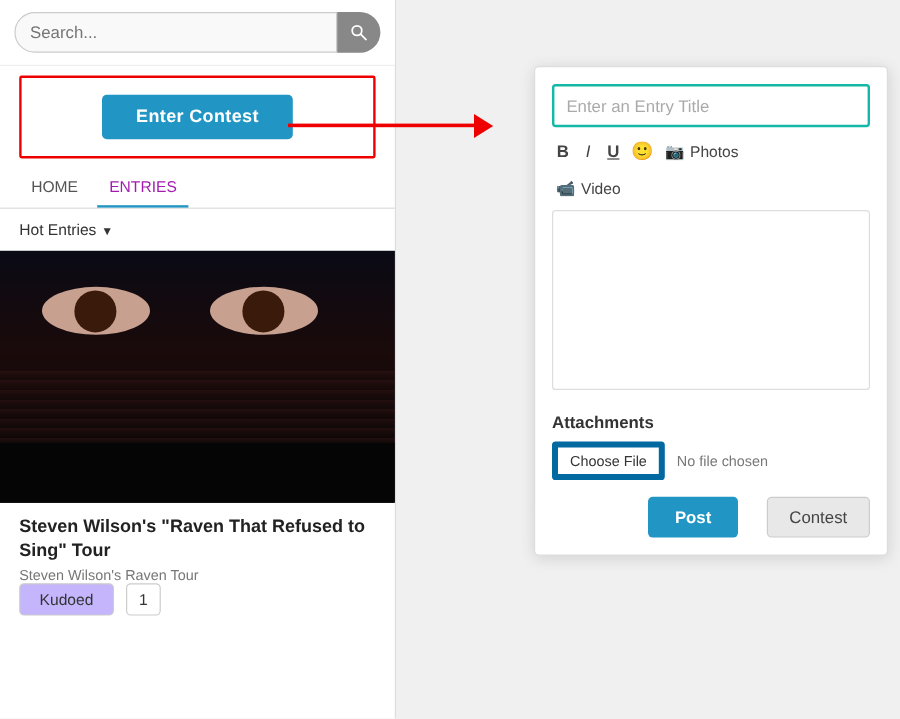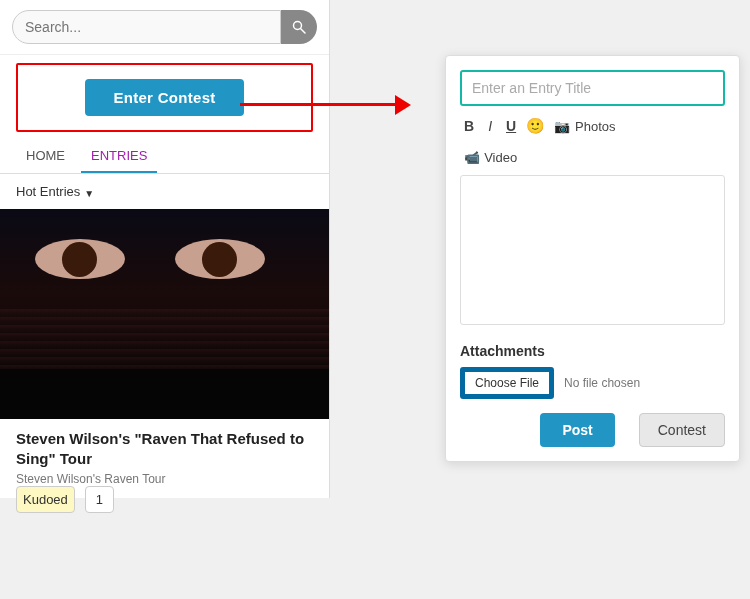--- a/index.html
+++ b/index.html
@@ -11,21 +11,21 @@
       overflow: hidden;
       position: relative;
     }
 
     
     .left-panel {
       position: absolute;
       left: 0;
       top: 0;
       width: 330px;
-      height: 498px;
+      height: 599px;
       background: #fff;
       border-right: 1px solid #ddd;
     }
 
     
     .search-bar {
       display: flex;
       align-items: center;
       padding: 10px 12px;
       background: #fff;
@@ -225,24 +225,24 @@
     .entry-subtitle {
       font-size: 12px;
       color: #777;
     }
     .entry-actions {
       display: flex;
       align-items: center;
       gap: 10px;
     }
     .kudoed-btn {
-      background: #fef9c3;
+      background: #c4b5fd;
       border: 1px solid #ccc;
       border-radius: 4px;
-      padding: 5px 6px;
+      padding: 5px 16px;
       font-size: 13px;
       cursor: pointer;
       color: #333;
     }
     .count-badge {
       background: #fff;
       border: 1px solid #ccc;
       border-radius: 4px;
       padding: 5px 10px;
       font-size: 13px;

